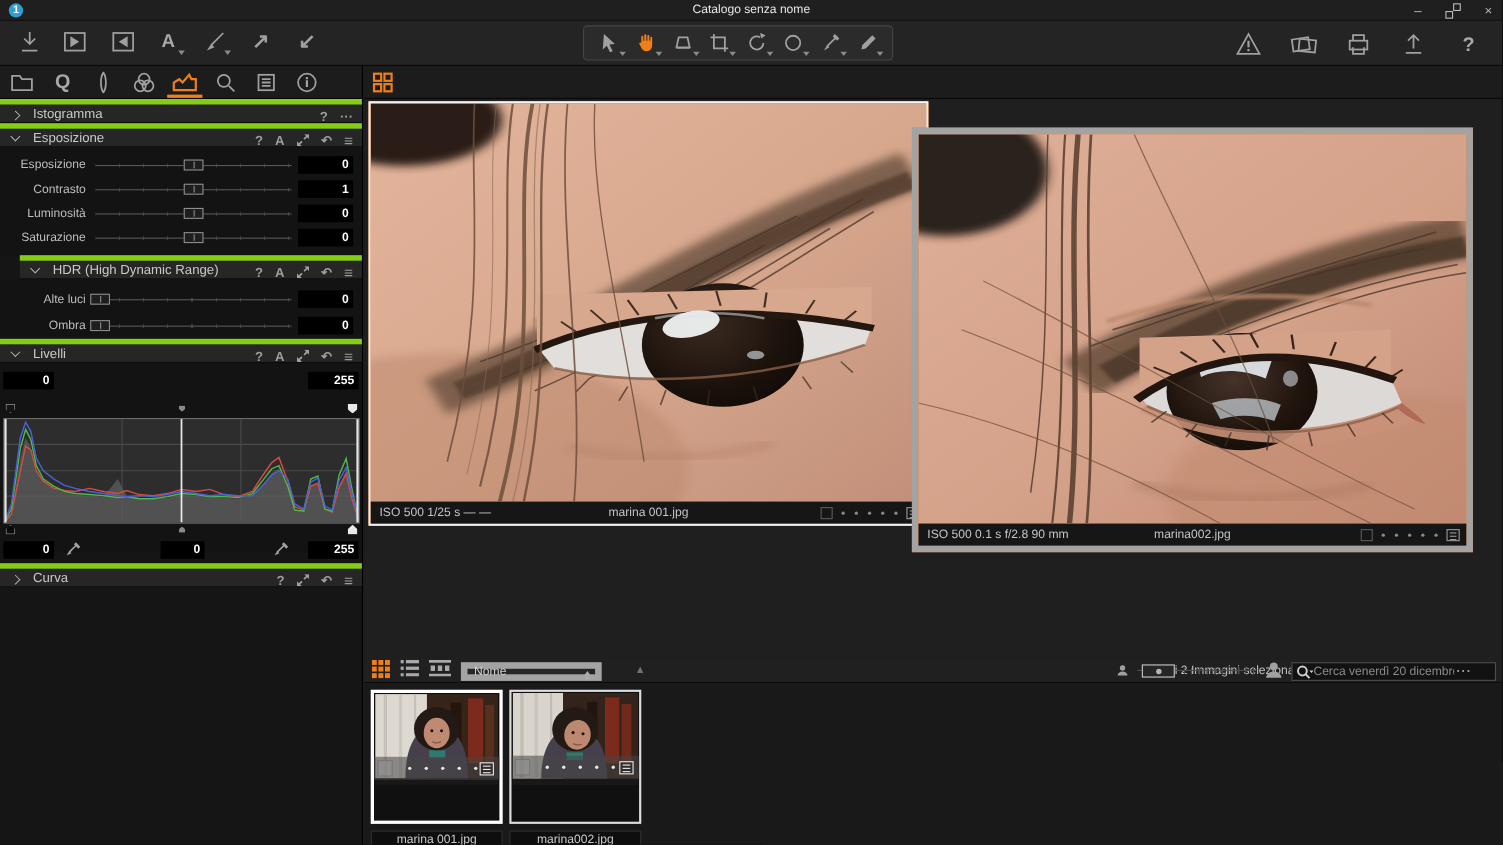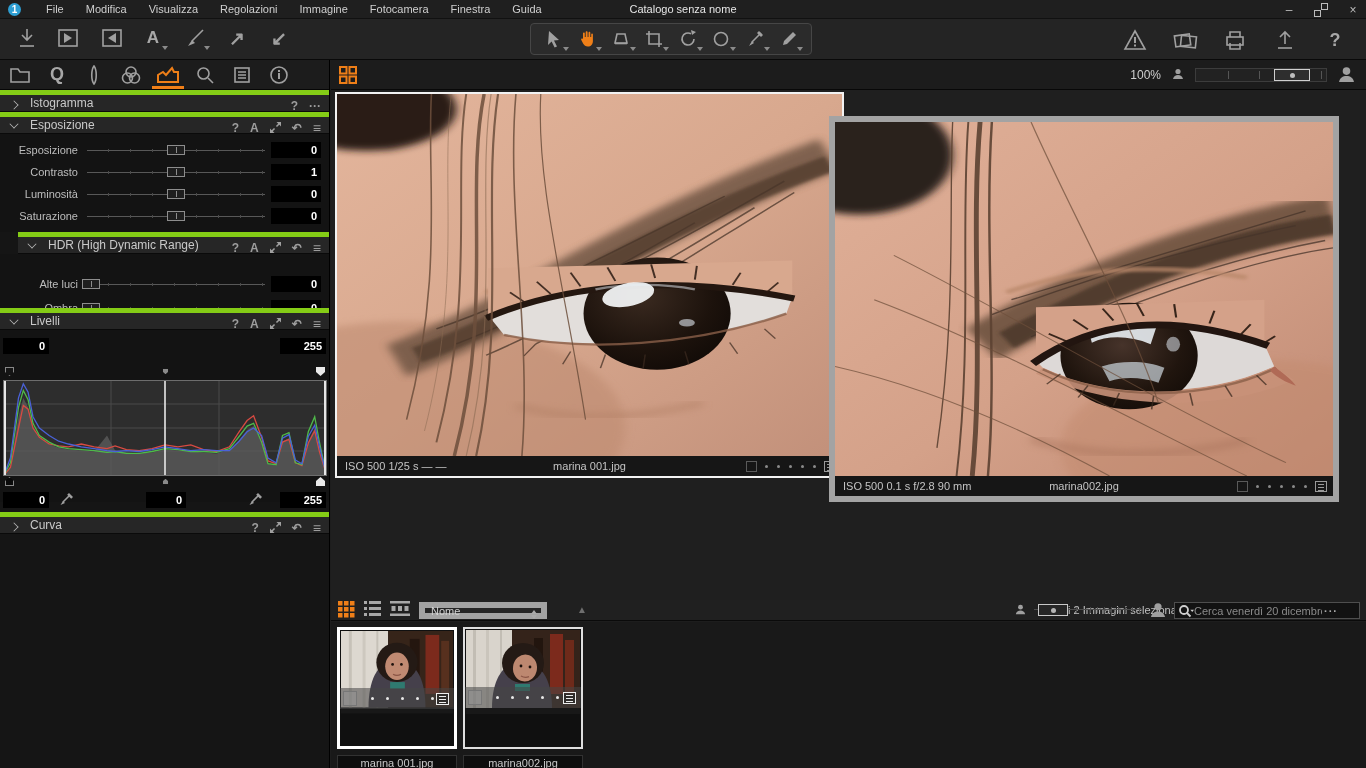--- a/index.html
+++ b/index.html
@@ -141,30 +141,20 @@
   svg .ic { fill:none; stroke:#a0a0a0; stroke-width:1.6; }
   svg .icf { fill:#a0a0a0; stroke:none; }
 </style>
 </head>
 <body>
 
 <div id="app">
 
   <div id="titlebar">
     <div class="logo">1</div>
-    <div id="menus">
-      <span class="menu-item">File</span>
-      <span class="menu-item">Modifica</span>
-      <span class="menu-item">Visualizza</span>
-      <span class="menu-item">Regolazioni</span>
-      <span class="menu-item">Immagine</span>
-      <span class="menu-item">Fotocamera</span>
-      <span class="menu-item">Finestra</span>
-      <span class="menu-item">Guida</span>
-    </div>
     <div id="win-title">Catalogo senza nome</div>
     <div id="win-controls">
       <span class="win-btn">–</span>
       <span class="win-btn"><span class="restore-glyph"><span></span><span></span></span></span>
       <span class="win-btn">×</span>
     </div>
   </div>
 
   <div id="toolbar">
     <div class="tb-left">
@@ -395,21 +385,21 @@
       <span class="hdr-icons">
         <span class="hi">?</span>
         <span class="hi">A</span>
         <span class="hi"><svg width="11" height="11" viewBox="0 0 11 11">
               <path class="icf" d="M6.5 0H11v4.5L9.3 2.8 7 5.1 5.9 4l2.3-2.3zM4.5 11H0V6.5l1.7 1.7L4 5.9 5.1 7 2.8 9.3z"></path>
             </svg></span>
         <span class="hi">↶</span>
         <span class="hi menu">≡</span>
       </span>
     </div>
-    <div class="panel-body" style="position:absolute; top:194px; left:0; right:0; height:62px; padding-top:20px;">
+    <div class="panel-body" style="position:absolute; top:194px; left:0; right:0; height:62px; padding-top:8px;">
       <div class="slider-row" style="height:24px;">
         <span class="slider-label">Alte luci</span>
         <div class="hslider">
             <div class="ticks"></div>
             <div class="handle" style="left: calc(2% - 9px);"></div>
           </div>
         <div class="value-box">0</div>
       </div>
       <div class="slider-row" style="height:24px;">
         <span class="slider-label">Ombra</span>
@@ -509,39 +499,20 @@
       <span id="multiview-icon">
         <svg width="20" height="20" viewBox="0 0 20 20">
             <g fill="none" stroke="#ef7f18" stroke-width="2">
               <rect x="2" y="2" width="6.5" height="6.5"></rect>
               <rect x="11.5" y="2" width="6.5" height="6.5"></rect>
               <rect x="2" y="11.5" width="6.5" height="6.5"></rect>
               <rect x="11.5" y="11.5" width="6.5" height="6.5"></rect>
             </g>
           </svg>
       </span>
-      <div id="vt-right">
-        <span id="zoom-label">100%</span>
-        <span>
-          <svg width="14" height="14" viewBox="0 0 14 14">
-              <circle class="icf" cx="7" cy="4.5" r="2.6"></circle>
-              <path class="icf" d="M2 12c.6-2.8 2.6-4 5-4s4.4 1.2 5 4z"></path>
-            </svg>
-        </span>
-        <span class="zoom-slider">
-          <span class="zticks"></span>
-            <span class="zhandle" style="left:78px;"></span>
-        </span>
-        <span>
-          <svg width="19" height="19" viewBox="0 0 14 14">
-              <circle class="icf" cx="7" cy="4.5" r="2.8"></circle>
-              <path class="icf" d="M1.5 12.5c.6-3 2.7-4.4 5.5-4.4s4.9 1.4 5.5 4.4z"></path>
-            </svg>
-        </span>
-      </div>
     </div>
 
     <div class="img-frame" id="frame-1">
       <div class="img-canvas">
         <svg viewBox="0 0 508 478" preserveAspectRatio="none">
           <defs>
             <linearGradient id="v1skin" x1="0" y1="0" x2="1" y2="1">
               <stop offset="0" stop-color="#e3b59c"></stop>
                 <stop offset="0.5" stop-color="#d8a88e"></stop>
                 <stop offset="1" stop-color="#c2907a"></stop>

